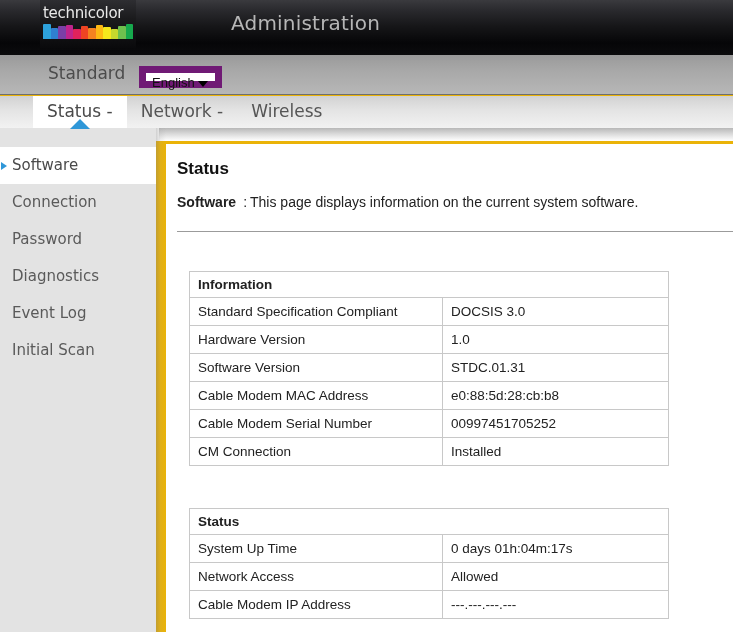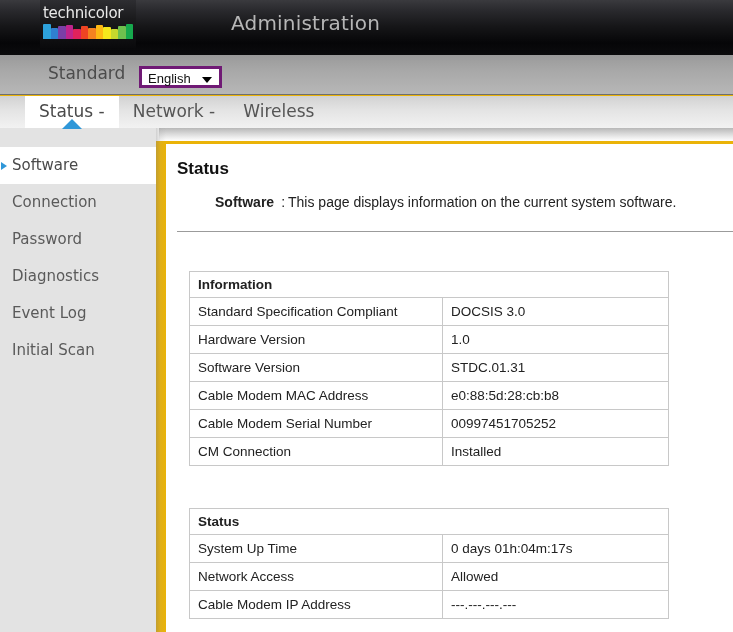--- a/index.html
+++ b/index.html
@@ -102,21 +102,21 @@
     color: #4c4c4c;
     font-family: "DejaVu Sans", sans-serif;
   }
   .lang-select {
     position: absolute;
     left: 139px;
     top: 66px;
     width: 83px;
     height: 22px;
     background: #ffffff;
-    border: 3px solid #701a75;
+    border: 7px solid #701a75;
     font-size: 13px;
     color: #111;
     font-family: "Liberation Sans", sans-serif;
     line-height: 20px;
     padding-left: 6px;
     z-index: 5;
   }
   .lang-caret {
     position: absolute;
     right: 7px;
@@ -130,21 +130,21 @@
   
   .tabbar {
     position: absolute;
     top: 96px; left: 0;
     width: 733px;
     height: 32px;
     background: linear-gradient(to bottom, #d2d2d2 0%, #e4e4e4 45%, #f2f2f2 100%);
   }
   .tabs {
     position: absolute;
-    left: 25px;
+    left: 33px;
     top: 96px;
     height: 32px;
     display: flex;
     z-index: 4;
     justify-content: center;
   }
   .tab {
     position: relative;
     height: 32px;
     padding: 0 14px;
@@ -248,21 +248,20 @@
     font-family: "Liberation Sans", sans-serif;
   }
   .page-sub {
     position: absolute;
     left: 11px;
     top: 50px;
     font-size: 14px;
     color: #222;
     font-family: "Liberation Sans", sans-serif;
     white-space: nowrap;
-    margin-left: 38px;
   }
   .page-sub b { font-weight: bold; }
   .page-sub .colon { padding: 0 3px 0 7px; }
   .divider {
     position: absolute;
     left: 11px;
     top: 87px;
     width: 556px;
     height: 1px;
     background: #9b9b9b;

